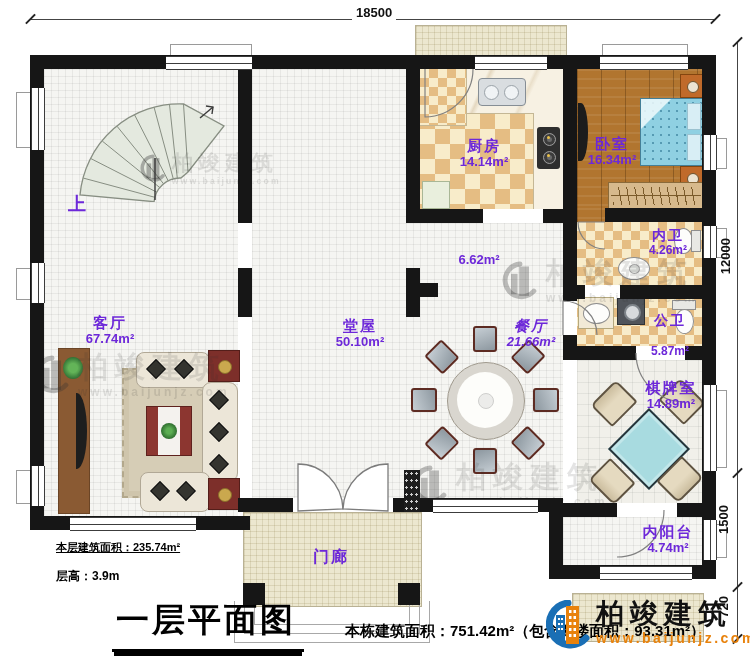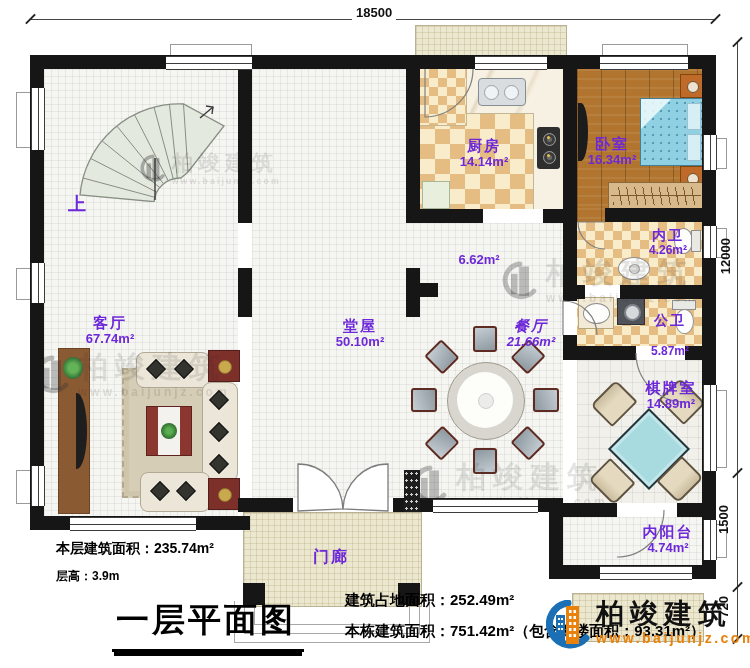--- a/index.html
+++ b/index.html
@@ -350,26 +350,25 @@
   <div class="dimtxt" style="left:352px;top:5px;background:#fff;padding:0 4px;">18500</div>
   <div class="dline" style="left:737px;top:42px;width:1px;height:600px;"></div>
   <div class="tick" style="left:731px;top:41px;"></div>
   <div class="tick" style="left:731px;top:472px;"></div>
   <div class="tick" style="left:731px;top:586px;"></div>
   <div class="tick" style="left:731px;top:638px;"></div>
   <div class="dimtxt vdim" style="left:718px;top:238px;">12000</div>
   <div class="dimtxt vdim" style="left:716px;top:505px;">1500</div>
   <div class="dimtxt vdim" style="left:716px;top:596px;">720</div>
 
-  <div class="ftext" style="left:56px;top:540px;font-size:14px;">本层建筑面积：235.74m²</div>
+  <div class="ftext" style="left:56px;top:540px;font-size:11px;text-decoration:underline;">本层建筑面积：235.74m²</div>
   <div class="ftext" style="left:56px;top:568px;font-size:12px;">层高：3.9m</div>
   <div class="titlewrap">
     <span class="t1">一层平面图</span>
   </div>
-  <div class="ftext" style="left:345px;top:591px;font-size:15px;">建筑占地面积：252.49m²</div>
   <div class="ftext" style="left:345px;top:622px;font-size:15px;">本栋建筑面积：751.42m²（包含阁楼面积：93.31m²）</div>
   <div class="brand" style="left:546px;top:600px;">
     <svg width="44" height="52" viewBox="0 0 44 52">
       <path d="M22 3 A 21 21 0 1 0 40 38" stroke="#1a6fb5" stroke-width="7" fill="none" stroke-linecap="round"></path>
       <rect x="10" y="15" width="9" height="27" fill="#1a6fb5"></rect>
       <g fill="#fff">
           <rect x="12" y="18" width="2" height="2"></rect>
           <rect x="15" y="18" width="2" height="2"></rect>
           <rect x="12" y="23" width="2" height="2"></rect>
           <rect x="15" y="23" width="2" height="2"></rect>

